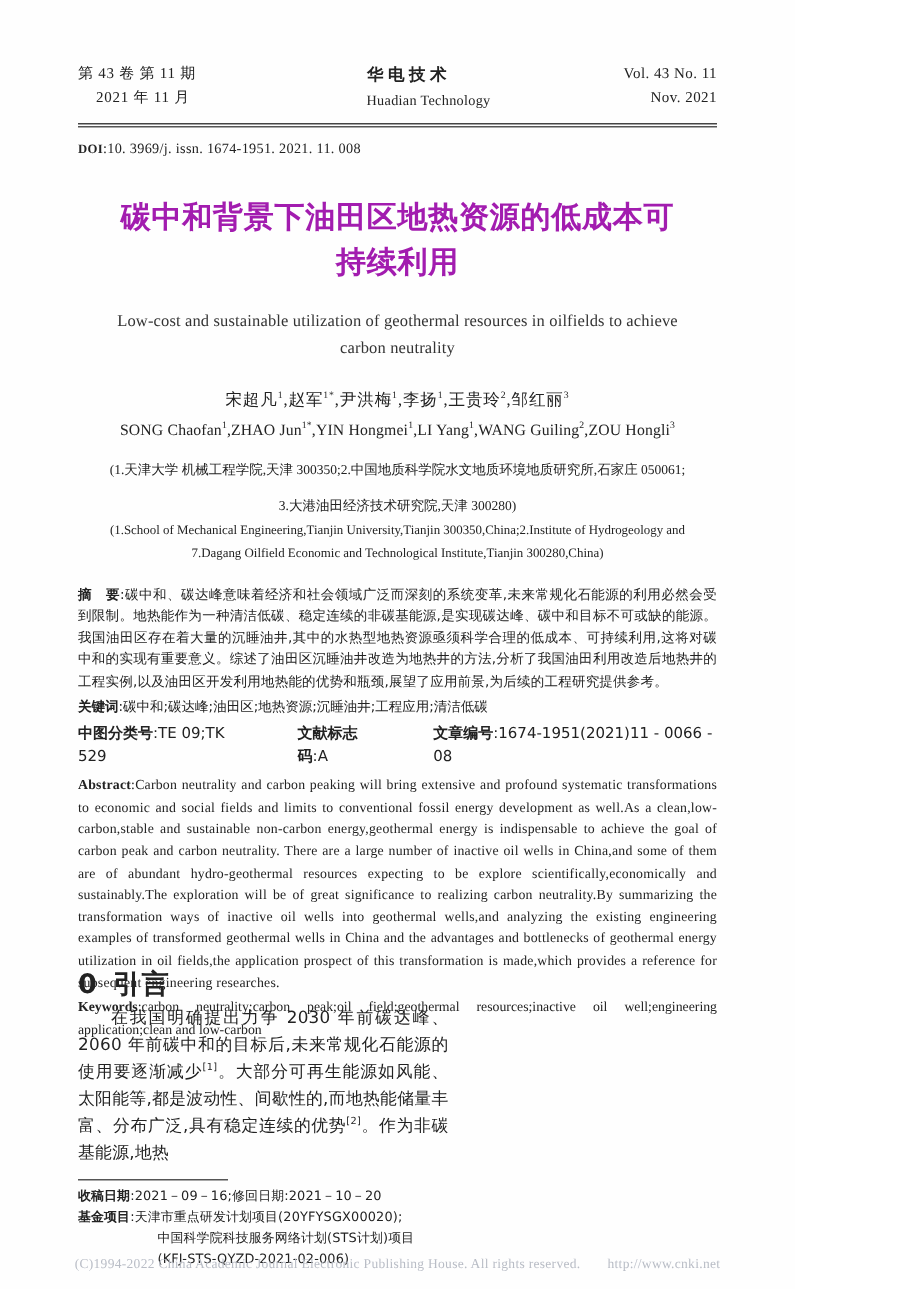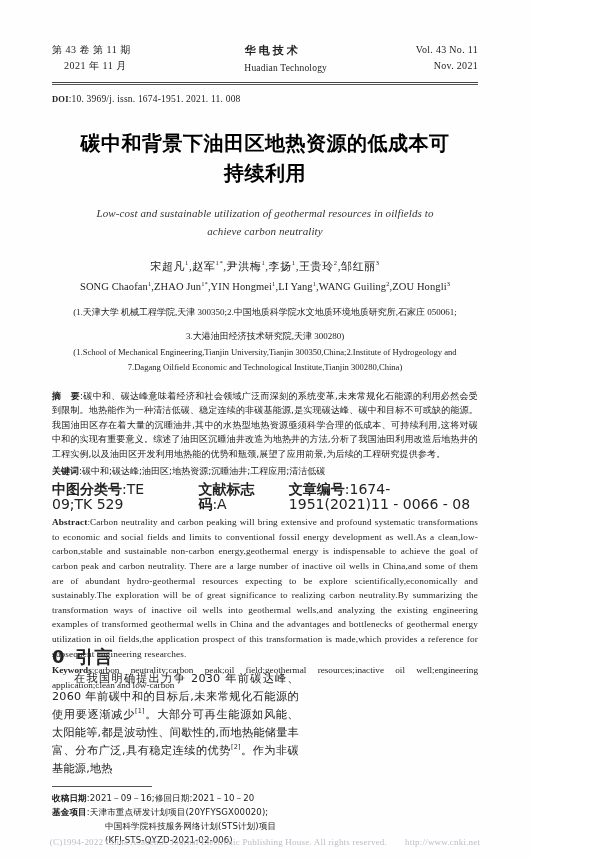--- a/index.html
+++ b/index.html
@@ -75,30 +75,29 @@
 
   
   .title-cn {
     margin: 24px 72px 0 72px;
     text-align: center;
     font-family: "DejaVu Sans", "Liberation Sans", sans-serif;
     font-weight: bold;
     font-size: 20px;
     line-height: 30px;
     letter-spacing: .5px;
-    color: #000000;
+    color: #a21caf;
   }
   .title-en {
     margin: 16px 78px 0 78px;
     text-align: center;
     font-size: 11px;
     line-height: 18px;
     letter-spacing: .1px;
     color: #333;
-    font-style: italic;
   }
 
   
   .authors-cn {
     margin: 18px 60px 0 60px;
     text-align: center;
     font-size: 11px;
     line-height: 16px;
     letter-spacing: .6px;
   }
@@ -142,21 +141,21 @@
   }
   .kw-line {
     margin: 3px 52px 0 52px;
     font-size: 9px;
     line-height: 14.6px;
     font-family: "DejaVu Sans", "Liberation Sans", sans-serif;
     text-align: left;
   }
   .clsline {
     margin: 3px 52px 0 52px;
-    font-size: 14px;
+    font-size: 10px;
     line-height: 14.6px;
     font-family: "DejaVu Sans", "Liberation Sans", sans-serif;
     display: flex;
     gap: 34px;
   }
   .abs-en {
     margin-top: 4px;
     font-family: "Liberation Serif", "DejaVu Serif", serif;
     font-size: 9.2px;
     line-height: 14.6px;

